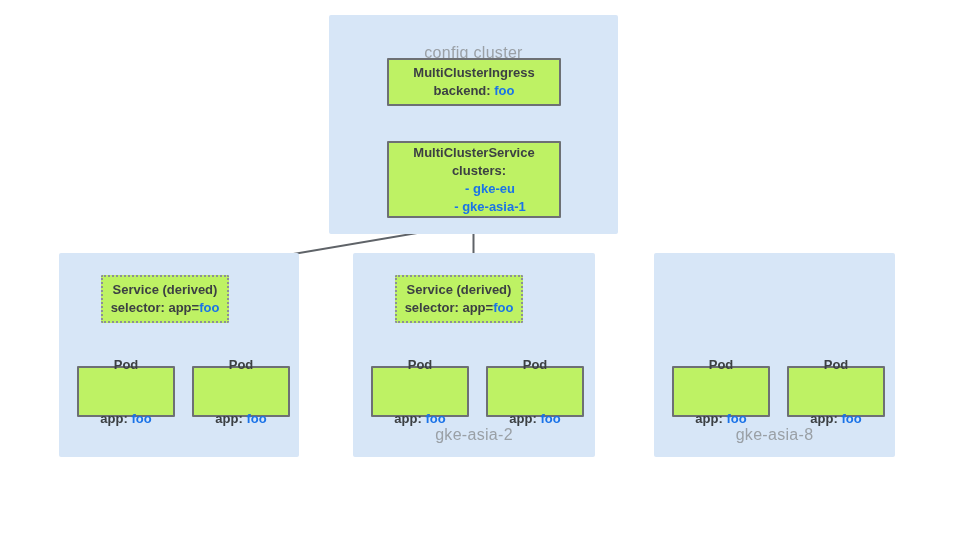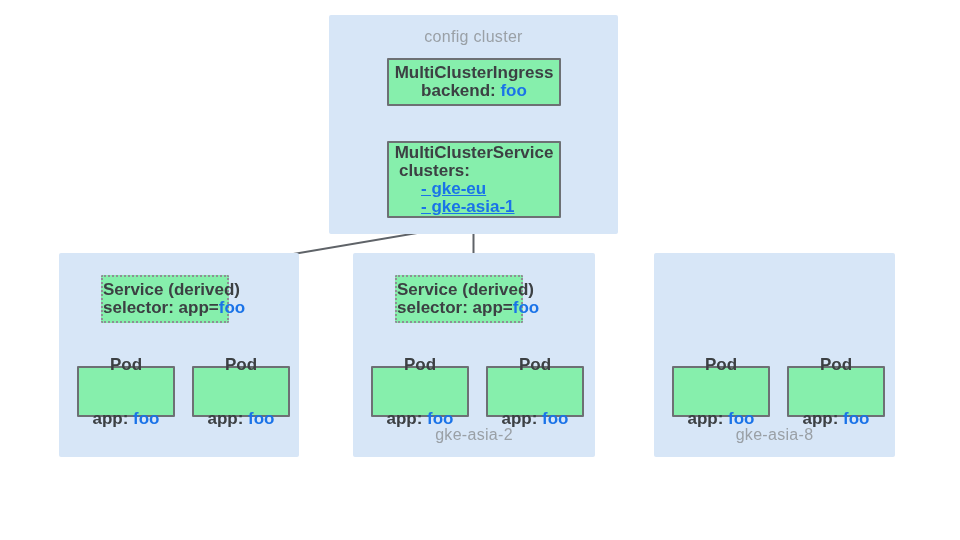--- a/index.html
+++ b/index.html
@@ -31,47 +31,47 @@
   .cluster-label {
     position: absolute;
     left: 0;
     width: 100%;
     text-align: center;
     color: #9aa0a6;
     font-size: 16px;
     font-weight: 400;
     letter-spacing: 0.3px;
   }
-  .label-top    { top: 13px; }
+  .label-top    { top: 29px; }
   .label-bottom { bottom: 13px; }
 
   .node {
     position: absolute;
-    background: #86efac;
+    background: #bef264;
     border: 2px solid #6d7074;
     border-radius: 1px;
     color: #3c4043;
-    font-size: 17px;
+    font-size: 13px;
     font-weight: 700;
     line-height: 18px;
     display: flex;
     flex-direction: column;
     justify-content: center;
   }
   .mci-box     { left: 58px; top: 43px;  width: 174px; height: 48px; }
   .mcs-box     { left: 58px; top: 126px; width: 174px; height: 77px; }
   .service-box { left: 42px; top: 22px;  width: 128px; height: 48px;
                  border-style: dotted; border-color: #8d9095; }
   .pod-box     { width: 98px; height: 51px; top: 113px; gap: 36px; }
   .pod-1       { left: 18px; }
   .pod-2       { left: 133px; }
 
   .nline { text-align: center; white-space: pre; }
-  .nline.align-left { text-align: left; padding-left: 10px; }
-  .nline.indent     { padding-left: 32px; text-decoration: underline; }
+  .nline.align-left { text-align: center; padding-left: 10px; }
+  .nline.indent     { padding-left: 32px; }
   .blue  { color: #1a73e8; }
 </style>
 </head>
 <body>
 
 <div class="stage">
 
   <svg class="arrows" viewBox="0 0 960 540" xmlns="http://www.w3.org/2000/svg">
     <defs>
       <marker id="ah-dark" viewBox="0 0 10 10" refX="8.5" refY="5" markerWidth="7.5" markerHeight="7.5" orient="auto-start-reverse">

